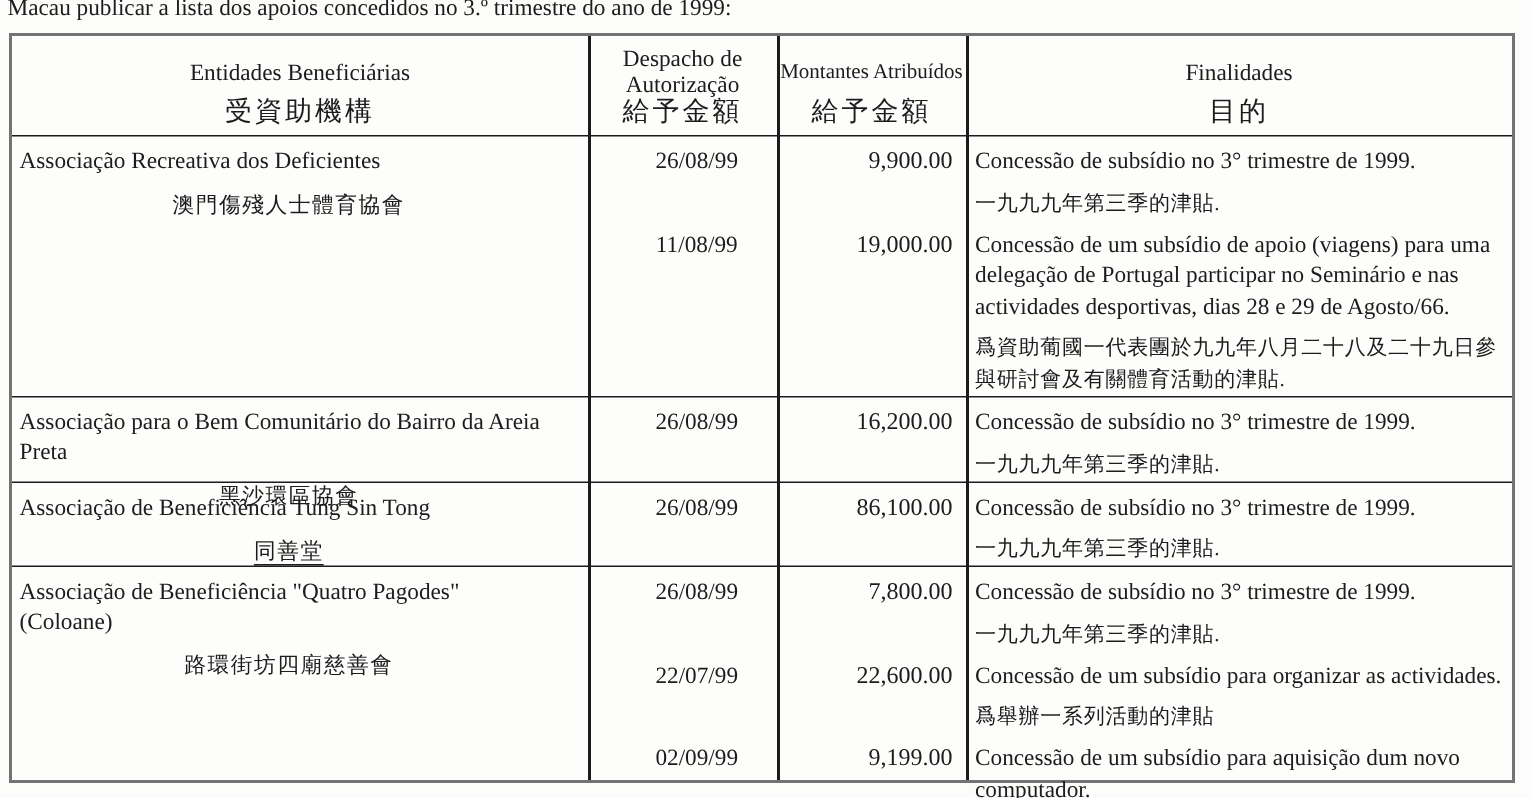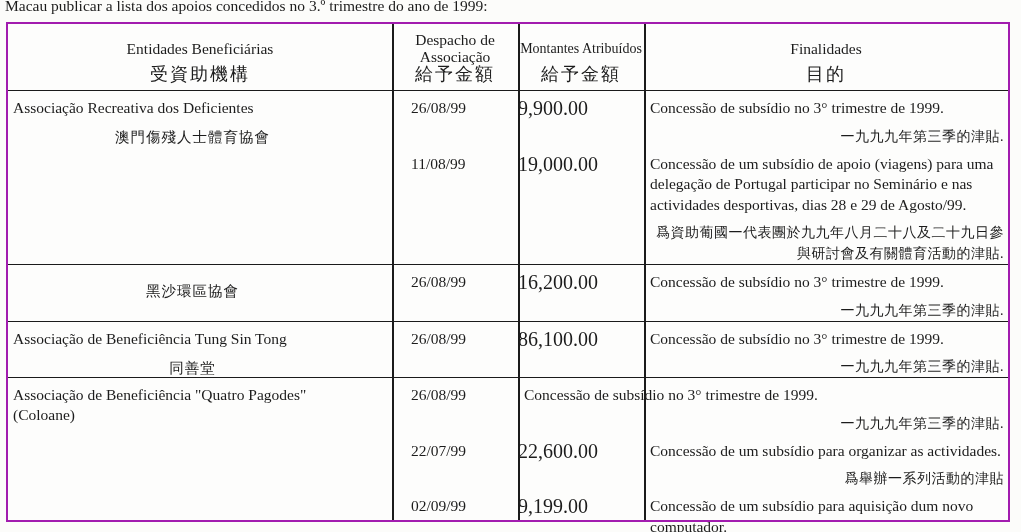--- a/index.html
+++ b/index.html
@@ -22,21 +22,21 @@
     line-height: 19px;
     white-space: nowrap;
   }
 
   .gtable {
     position: absolute;
     left: 6px;
     top: 22px;
     width: 1004px;
     height: 500px;
-    border: 2px solid #a21caf;
+    border: 2px solid #737373;
     box-sizing: border-box;
     background: #fdfdfc;
   }
   
   .vline {
     position: absolute;
     top: 0;
     bottom: 0;
     width: 1.5px;
     background: #1b1b1b;
@@ -98,61 +98,62 @@
   }
   .entity .pt { font-size: 15.5px; line-height: 20px; }
   .entity .zh { font-size: 14.5px; line-height: 20px; margin-top: 9px; letter-spacing: 1px; text-align: center; }
   .entity .zh.underline { text-decoration: underline; text-underline-offset: 4px; }
 
   .entries { margin-left: 384px; }
   .entry { display: flex; padding-top: 7px; }
   .e-date {
     width: 126px;
     flex: 0 0 126px;
-    text-align: left;
+    text-align: center;
     font-size: 15.5px;
     line-height: 20px;
     box-sizing: border-box;
     padding-left: 19px;
   }
   .e-amount {
     width: 126px;
     flex: 0 0 126px;
-    font-size: 20px;
+    text-align: right;
+    font-size: 16px;
     line-height: 20px;
     box-sizing: border-box;
     padding-right: 9px;
   }
   .e-fin {
     flex: 1 1 auto;
     box-sizing: border-box;
     padding: 0 4px 0 6px;
   }
   .e-fin .pt { font-size: 15.5px; line-height: 20.5px; }
-  .e-fin .zh { font-size: 14px; line-height: 21px; margin-top: 7px; letter-spacing: 0.5px; text-align: right; }
+  .e-fin .zh { font-size: 14px; line-height: 21px; margin-top: 7px; letter-spacing: 0.5px; }
 </style>
 </head>
 <body>
 
 <div class="page">
 
   <div class="intro">Macau publicar a lista dos apoios concedidos no 3.º trimestre do ano de 1999:</div>
 
   <div class="gtable">
     <div class="vline v1"></div>
     <div class="vline v2"></div>
     <div class="vline v3"></div>
 
     <div class="thead">
       <div class="hcell hc1">
         <div class="pt">Entidades Beneficiárias</div>
         <div class="zh">受資助機構</div>
       </div>
       <div class="hcell hc2">
-        <div class="pt">Despacho de Associação</div>
+        <div class="pt">Despacho de Autorização</div>
         <div class="zh">給予金額</div>
       </div>
       <div class="hcell hc3">
         <div class="pt">Montantes Atribuídos</div>
         <div class="zh">給予金額</div>
       </div>
       <div class="hcell hc4">
         <div class="pt">Finalidades</div>
         <div class="zh">目的</div>
       </div>
@@ -169,29 +170,30 @@
           <div class="e-amount">9,900.00</div>
           <div class="e-fin">
             <div class="pt">Concessão de subsídio no 3° trimestre de 1999.</div>
             <div class="zh">一九九九年第三季的津貼.</div>
           </div>
         </div>
         <div class="entry">
           <div class="e-date">11/08/99</div>
           <div class="e-amount">19,000.00</div>
           <div class="e-fin">
-            <div class="pt">Concessão de um subsídio de apoio (viagens) para uma delegação de Portugal participar no Seminário e nas actividades desportivas, dias 28 e 29 de Agosto/99.</div>
+            <div class="pt">Concessão de um subsídio de apoio (viagens) para uma delegação de Portugal participar no Seminário e nas actividades desportivas, dias 28 e 29 de Agosto/66.</div>
             <div class="zh">爲資助葡國一代表團於九九年八月二十八及二十九日參與研討會及有關體育活動的津貼.</div>
           </div>
         </div>
       </div>
     </div>
 
     <div class="trow r2">
       <div class="entity">
+        <div class="pt">Associação para o Bem Comunitário do Bairro da Areia Preta</div>
         <div class="zh">黑沙環區協會</div>
       </div>
       <div class="entries">
         <div class="entry">
           <div class="e-date">26/08/99</div>
           <div class="e-amount">16,200.00</div>
           <div class="e-fin">
             <div class="pt">Concessão de subsídio no 3° trimestre de 1999.</div>
             <div class="zh">一九九九年第三季的津貼.</div>
           </div>
@@ -212,24 +214,26 @@
             <div class="pt">Concessão de subsídio no 3° trimestre de 1999.</div>
             <div class="zh">一九九九年第三季的津貼.</div>
           </div>
         </div>
       </div>
     </div>
 
     <div class="trow r4">
       <div class="entity">
         <div class="pt">Associação de Beneficiência "Quatro Pagodes" (Coloane)</div>
-      </div>
-      <div class="entries">
-        <div class="entry">
-          <div class="e-date">26/08/99</div>
+        <div class="zh">路環街坊四廟慈善會</div>
+      </div>
+      <div class="entries">
+        <div class="entry">
+          <div class="e-date">26/08/99</div>
+          <div class="e-amount">7,800.00</div>
           <div class="e-fin">
             <div class="pt">Concessão de subsídio no 3° trimestre de 1999.</div>
             <div class="zh">一九九九年第三季的津貼.</div>
           </div>
         </div>
         <div class="entry">
           <div class="e-date">22/07/99</div>
           <div class="e-amount">22,600.00</div>
           <div class="e-fin">
             <div class="pt">Concessão de um subsídio para organizar as actividades.</div>

